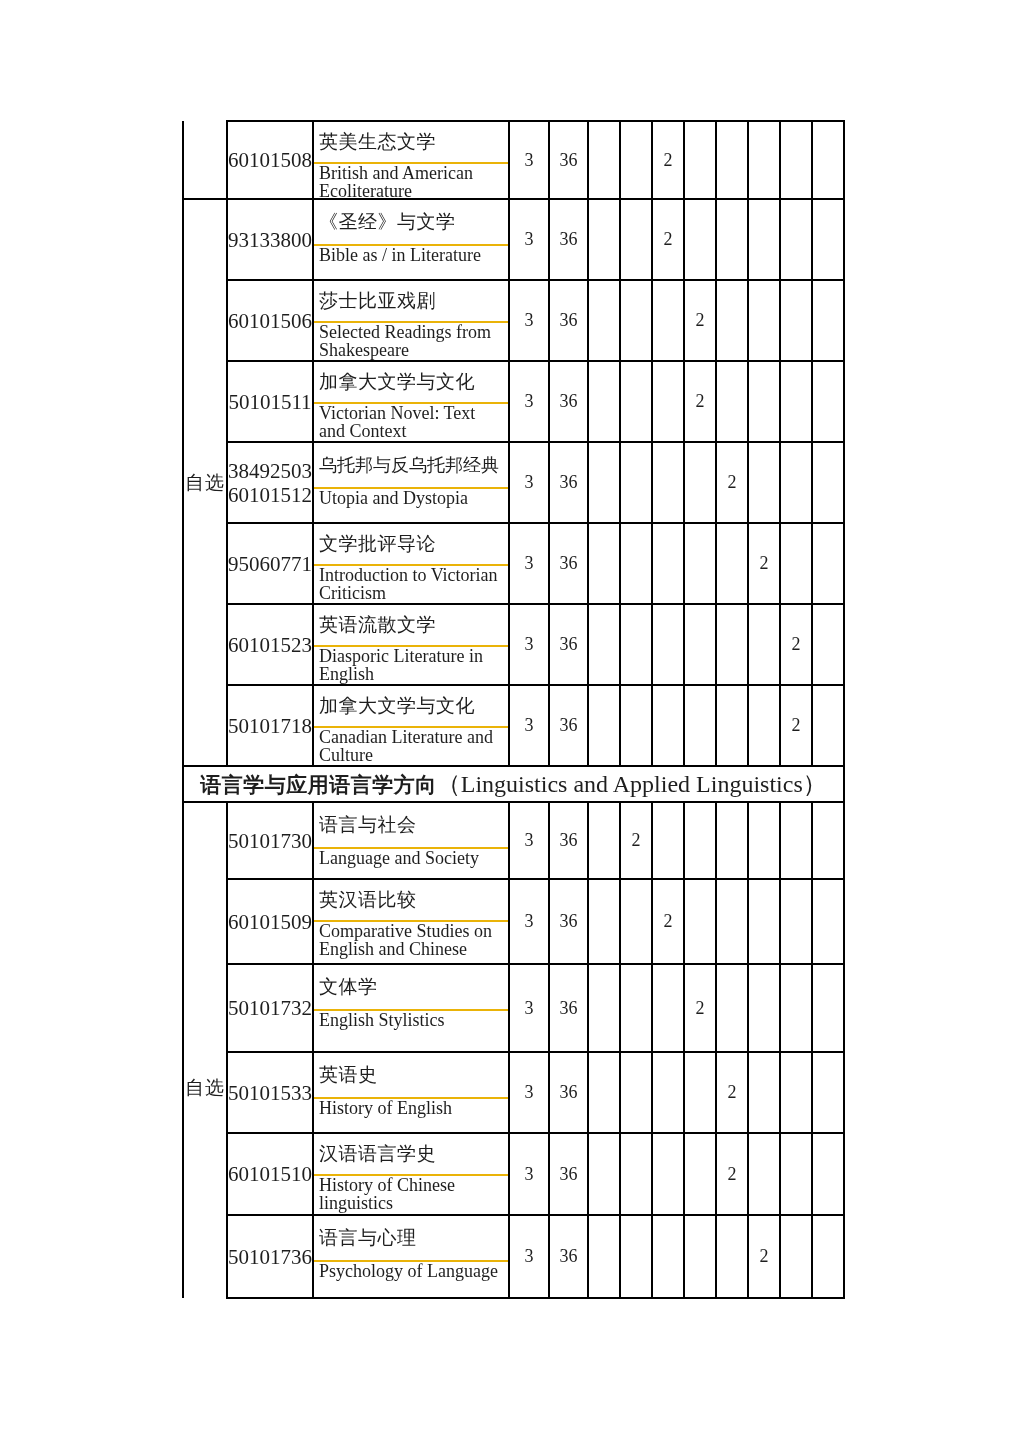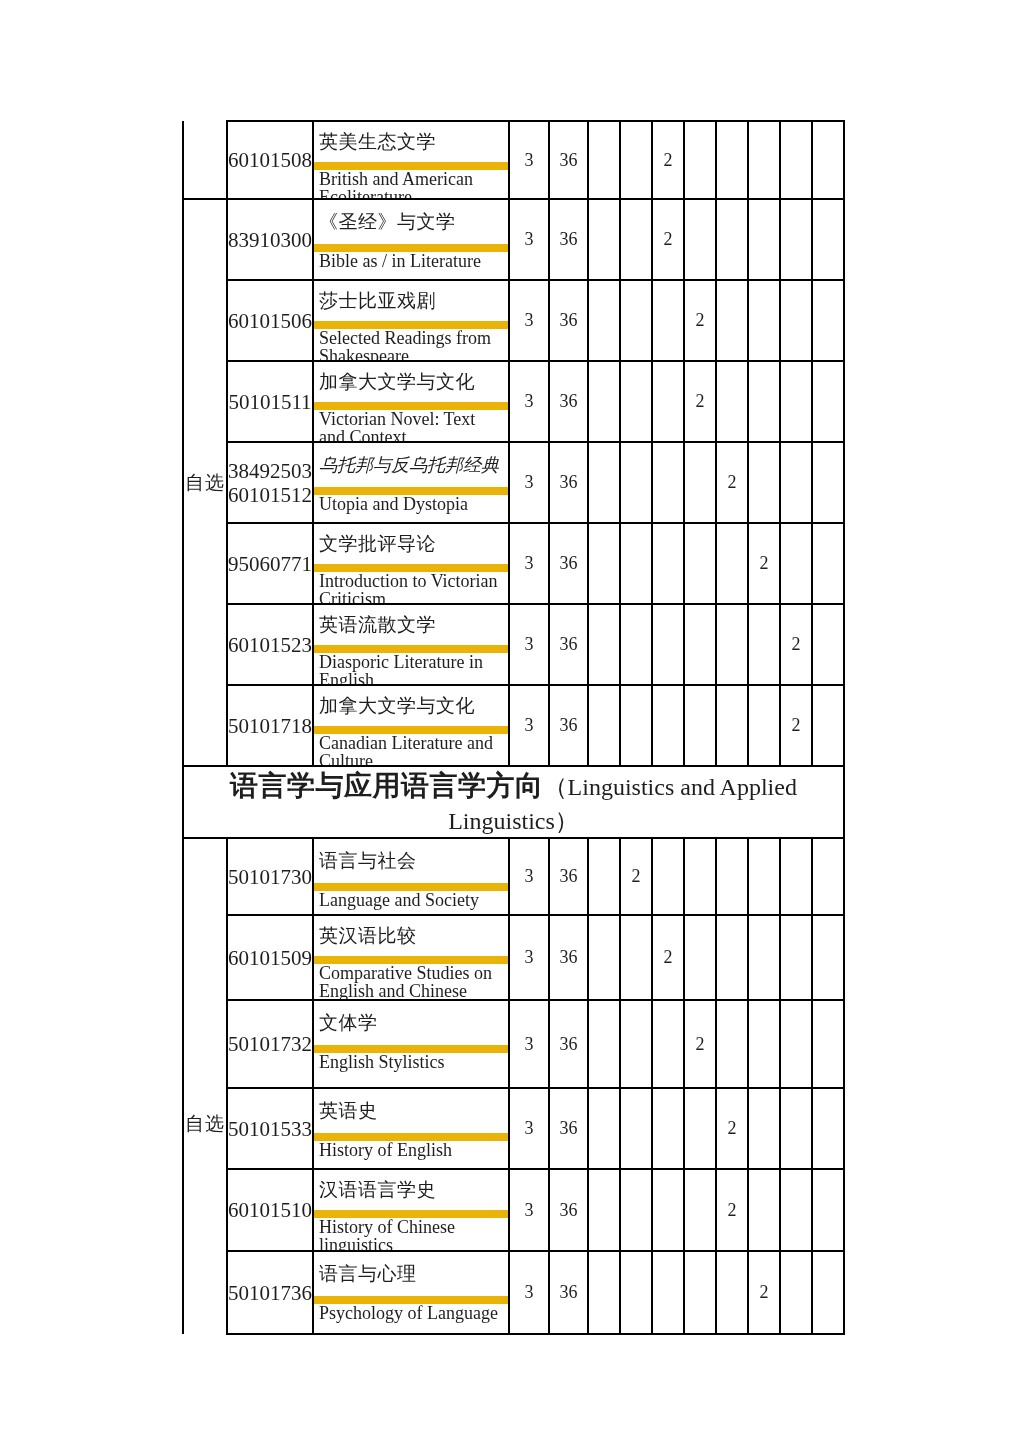--- a/index.html
+++ b/index.html
@@ -19,32 +19,32 @@
   td.cut-top{border-top:none;}
   td.cut-bottom{border-bottom:none;}
   .catlab.shift{position:relative;top:37px;display:inline-block;}
   
   td.code{line-height:24px;font-size:21px;}
   
   td.name{text-align:left;vertical-align:top;}
   .nm{display:flex;flex-direction:column;}
   .nm74{height:74px}.nm77{height:77px}.nm73{height:73px}.nm81{height:81px}
   .nm76{height:76px}.nm78{height:78px}.nm79{height:79px}
-  .zh{flex:0 0 auto;border-bottom:8px solid #eab308;display:flex;align-items:center;
+  .zh{flex:0 0 auto;border-bottom:2px solid #eab308;display:flex;align-items:center;
       padding:0 2px 0 5px;font-size:19px;letter-spacing:0.5px;white-space:nowrap;}
   .zh44{height:44px}.zh40{height:40px}
-  .zh-long{font-size:18px;letter-spacing:0;font-style:italic;}
-  .en{flex:1 1 auto;display:flex;flex-direction:column;justify-content:space-between;
+  .zh-long{font-size:18px;letter-spacing:0;}
+  .en{flex:1 1 auto;display:flex;flex-direction:column;justify-content:flex-start;
       padding:0 0 0 5px;font-size:18px;line-height:18px;}
   .en span{display:block;}
   
   td.num,td.sem{font-size:18px;}
   
   td.sechdr{font-size:19px;}
-  .hz{font-weight:bold;font-size:28px;letter-spacing:0.5px;}
+  .hz{font-weight:bold;font-size:21px;letter-spacing:0.5px;}
   .he{font-size:24px;}
 </style>
 </head>
 <body>
 
 <div class="tablewrap">
 <table>
 <colgroup>
   <col style="width:44px">
         <col style="width:81px">
@@ -84,21 +84,21 @@
           <td class="sem"></td>
           <td class="sem"></td>
           <td class="sem"></td>
           <td class="sem"></td>
           <td class="sem"></td>
 </tr>
 
 <tr class="r81">
   <td class="cat" rowspan="7"><span class="catlab">自选</span></td>
   <td class="code">
-            <div>83910300</div>
+            <div>93133800</div>
           </td>
   <td class="name">
             <div class="nm nm77">
     <div class="zh zh44">《圣经》与文学</div>
     <div class="en">
                 <span>Bible as / in Literature</span>
               </div>
   </div>
           </td>
   <td class="num">3</td>

